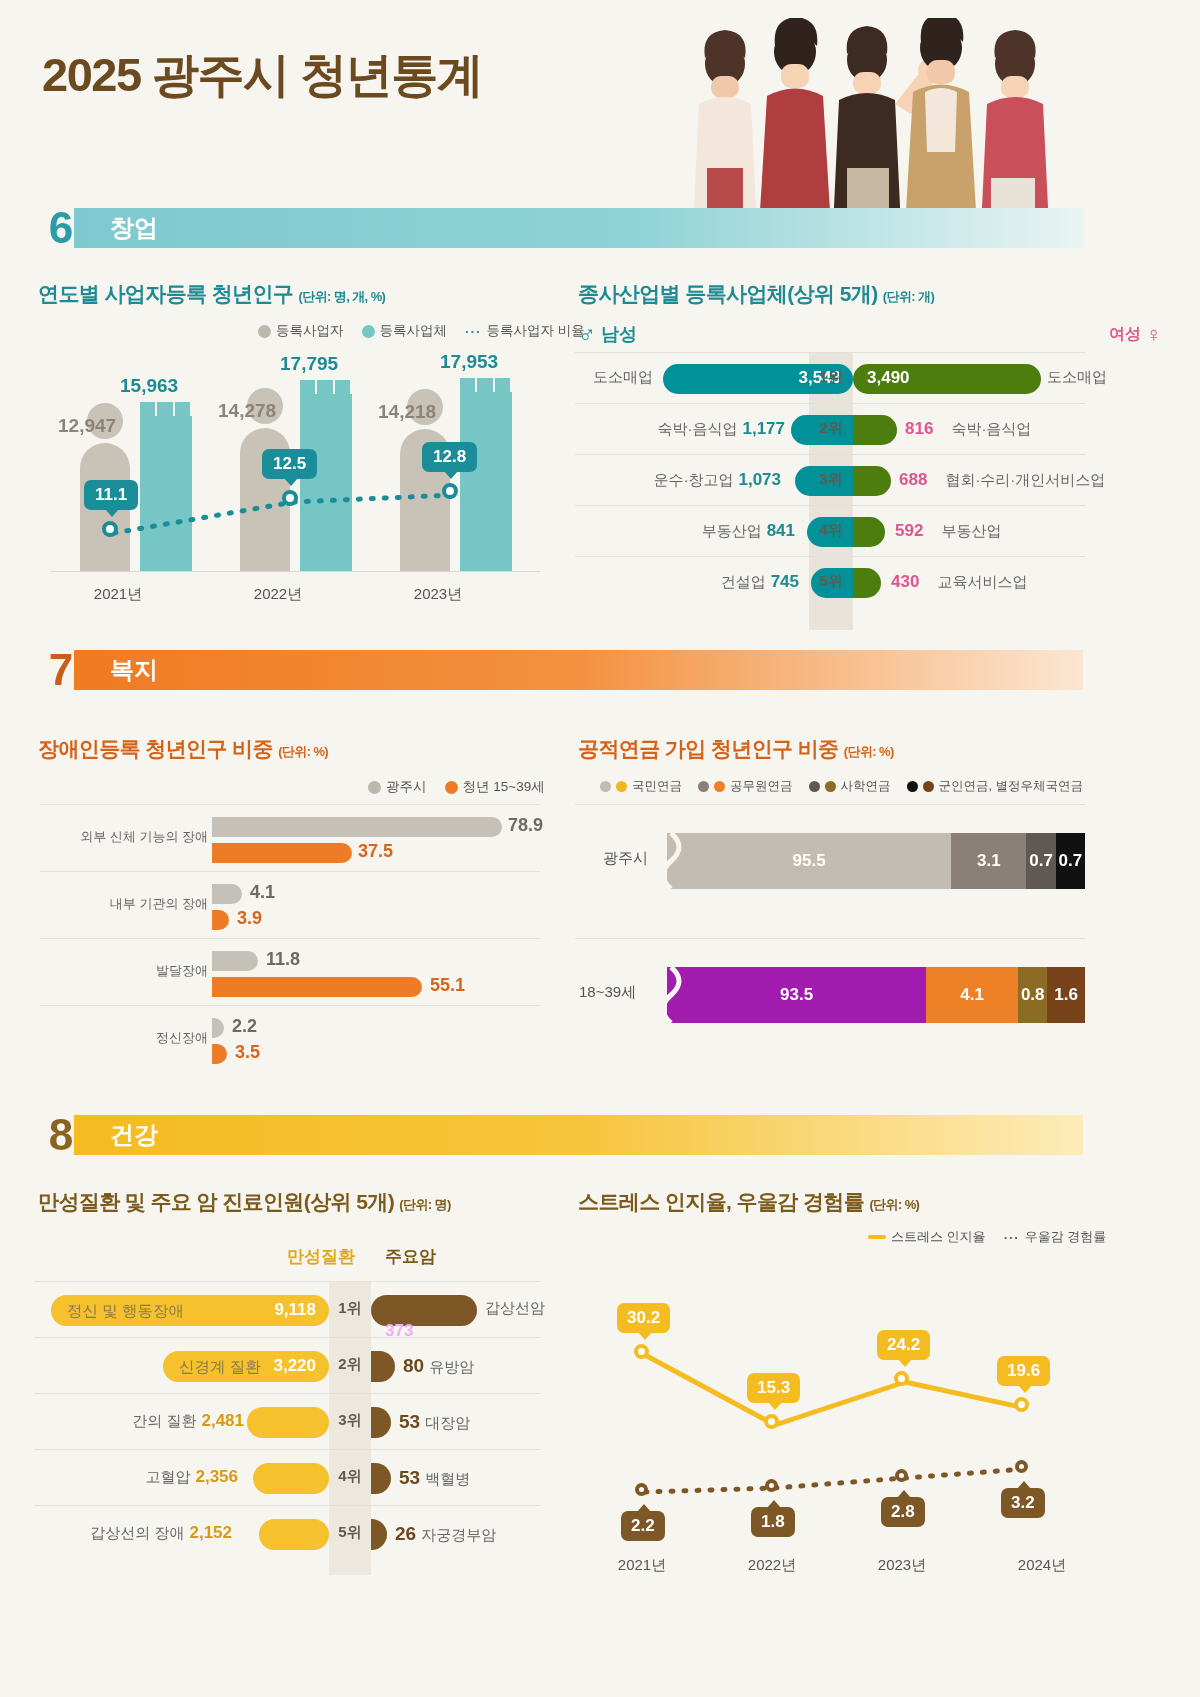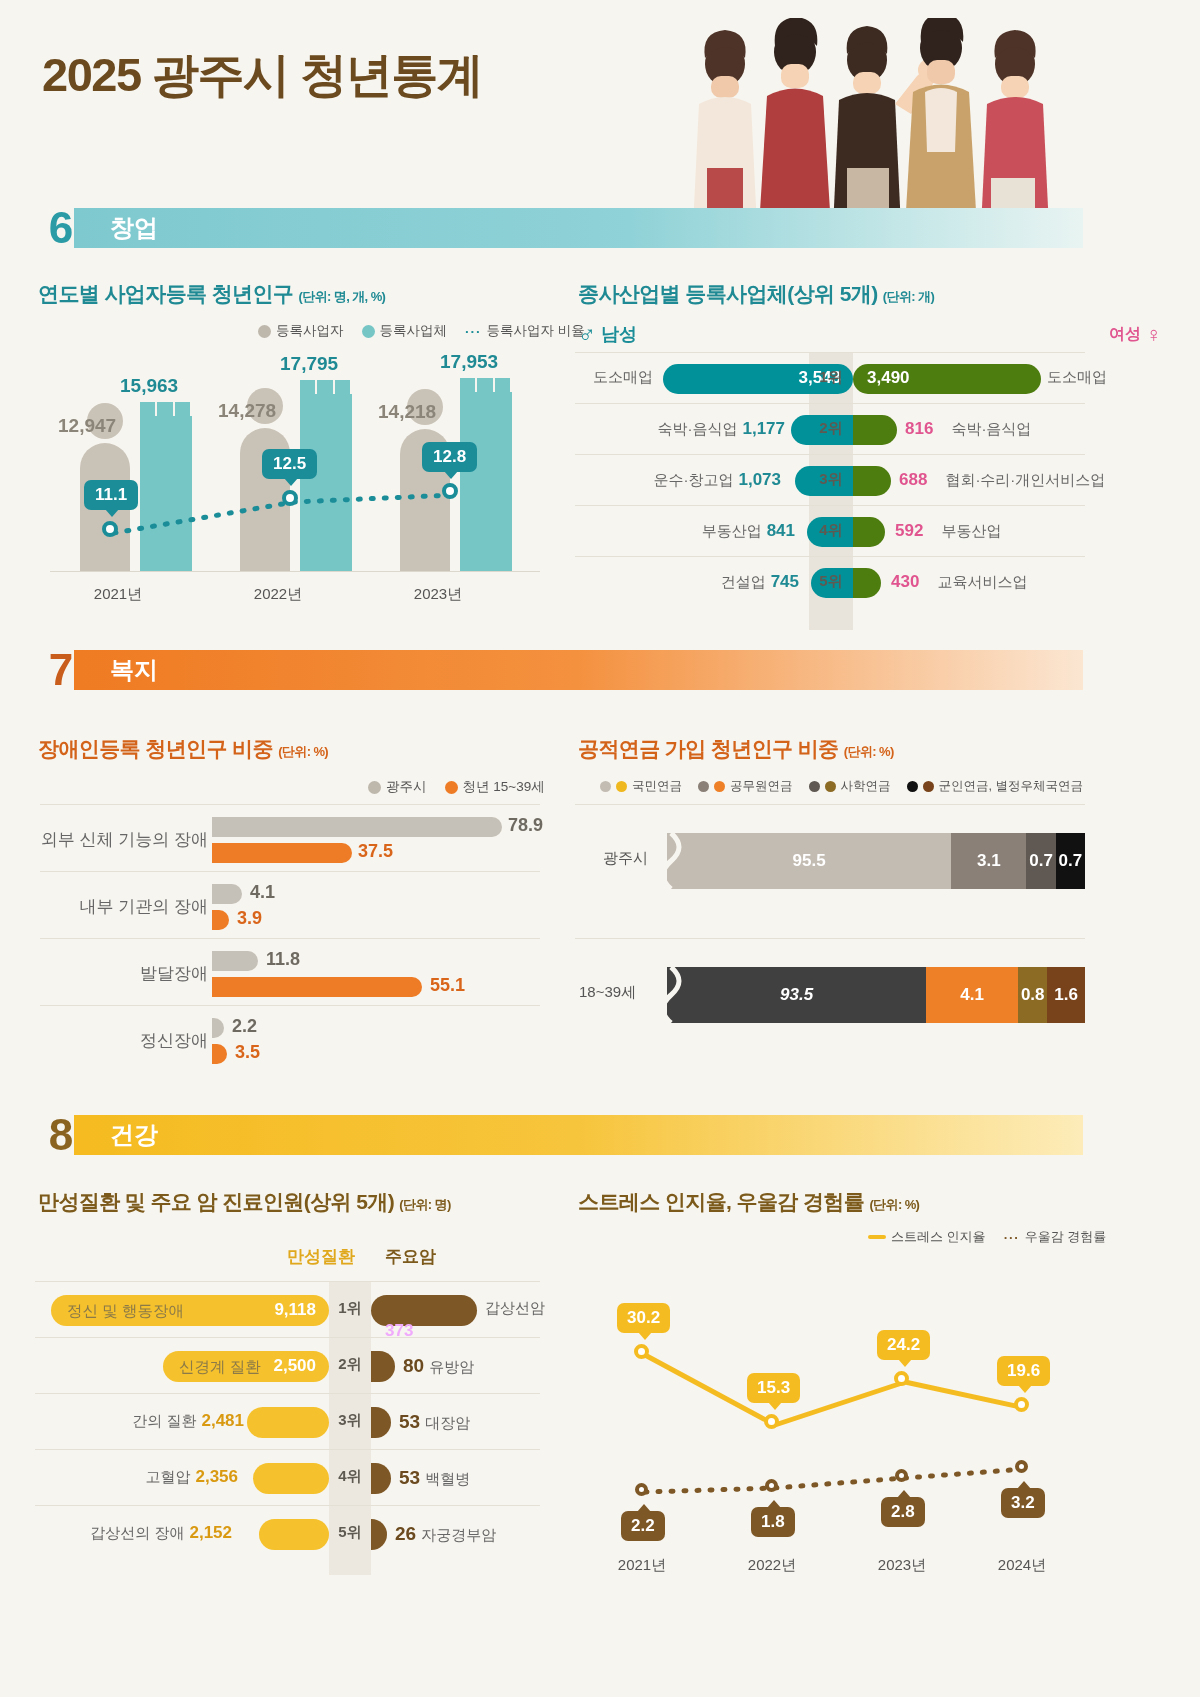--- a/index.html
+++ b/index.html
@@ -97,21 +97,21 @@
   .fbar { position: absolute; left: 278px; top: 11px; height: 30px; background: #4d7c0f; border-radius: 0 16px 16px 0; }
   .fbar.full { border-radius: 16px; }
   .fbar .inval { position: absolute; left: 14px; top: 4px; font-size: 17px; font-weight: bold; color: #fff; }
   .irow .fem-label { position: absolute; left: 286px; top: 15px; font-size: 15px; color: #666; white-space: nowrap; }
   .irow .fem-val { font-size: 17px; font-weight: bold; color: #e0558f; margin-right: 18px; }
   .rank { position: absolute; left: 234px; width: 44px; top: 15px; text-align: center; font-size: 15px; font-weight: bold; color: #5e5a52; }
 
   
   .c3 { position: absolute; left: 40px; top: 790px; width: 500px; height: 270px; }
   .drow { position: absolute; left: 0; right: 0; height: 67px; border-top: 1px solid #e4e0d6; }
-  .drow .dlabel { position: absolute; right: 330px; top: 23px; font-size: 17px; color: #666; white-space: nowrap; }
+  .drow .dlabel { position: absolute; right: 330px; top: 23px; font-size: 13px; color: #666; white-space: nowrap; }
   .dbar { position: absolute; left: 172px; height: 20px; border-radius: 0 11px 11px 0; }
   .dbar.grey { top: 12px; background: #c6c1b8; }
   .dbar.orange { top: 38px; background: #ee7c26; }
   .dval { position: absolute; font-size: 18px; font-weight: bold; }
   .dval.grey { color: #6e6a62; top: 10px; }
   .dval.orange { color: #d9651b; top: 36px; }
 
   
   .c4 { position: absolute; left: 575px; top: 790px; width: 510px; height: 270px; }
   .prow { position: absolute; left: 0; right: 0; height: 110px; border-top: 1px solid #e4e0d6; }
@@ -434,21 +434,21 @@
       <div class="pseg" style="background:#605953; width:7%;">0.7</div>
       <div class="pseg" style="background:#111; width:7%;">0.7</div>
     </div>
     <svg class="squiggle" viewBox="0 0 26 56" preserveAspectRatio="none">
       <path d="M4 0 q16 14 0 28 q-16 14 0 28" stroke="#f7f5ef" stroke-width="5" fill="none"></path>
     </svg>
   </div>
   <div class="prow" style="top:148px;">
     <div class="plabel" style="left:4px;">18~39세</div>
     <div class="pbar">
-      <div class="pseg" style="background:#404040; width:62%;font-style:italic;">93.5</div>
+      <div class="pseg" style="background:#a21caf; width:62%;">93.5</div>
       <div class="pseg" style="background:#ee8028; width:22%;">4.1</div>
       <div class="pseg" style="background:#8c6b25; width:7%;">0.8</div>
       <div class="pseg" style="background:#78431a; width:9%;">1.6</div>
     </div>
     <svg class="squiggle" viewBox="0 0 26 56" preserveAspectRatio="none">
       <path d="M4 0 q16 14 0 28 q-16 14 0 28" stroke="#f7f5ef" stroke-width="5" fill="none"></path>
     </svg>
   </div>
 </div>
 
@@ -476,21 +476,21 @@
     <div class="rank5">1위</div>
     <div class="cbar full" style="width:106px;">
       <span class="inval">373</span>
       </div>
     <div class="clabel" style="left:450px;"><span>갑상선암</span></div>
   </div>
 
   <div class="hrow" style="top:92px;">
     <div class="hbar" style="width:166px;">
       <span class="inlabel">신경계 질환</span>
-      <span class="inval">2,500</span>
+      <span class="inval">3,220</span>
       </div>
     <div class="rank5">2위</div>
     <div class="cbar" style="width:24px;"></div>
     <div class="clabel" style="left:368px;"><span class="cval">80</span><span>유방암</span></div>
   </div>
 
   <div class="hrow" style="top:148px;">
     <div class="hbar" style="width:82px;"></div>
     <div class="hlabel" style="right:296px;"><span>간의 질환</span><span class="hval">2,481</span></div>
     <div class="rank5">3위</div>
@@ -552,14 +552,14 @@
   <div class="bnode" style="left:440px; top:215px;"></div>
 
   <div class="bbubble" style="left:46px; top:266px;">2.2</div>
   <div class="bbubble" style="left:176px; top:262px;">1.8</div>
   <div class="bbubble" style="left:306px; top:252px;">2.8</div>
   <div class="bbubble" style="left:426px; top:243px;">3.2</div>
 
   <div class="xlab6" style="left:22px;">2021년</div>
   <div class="xlab6" style="left:152px;">2022년</div>
   <div class="xlab6" style="left:282px;">2023년</div>
-  <div class="xlab6" style="left:402px;margin-top:40px;">2024년</div>
+  <div class="xlab6" style="left:422px;margin-top:40px;">2024년</div>
 </div>
 
 </body></html>

